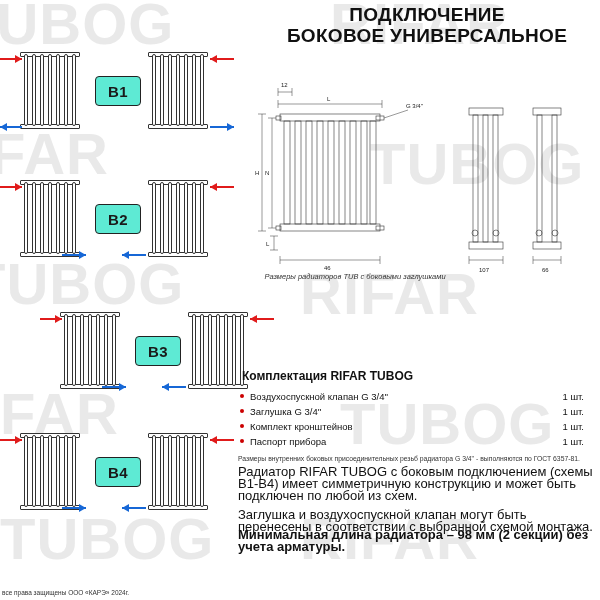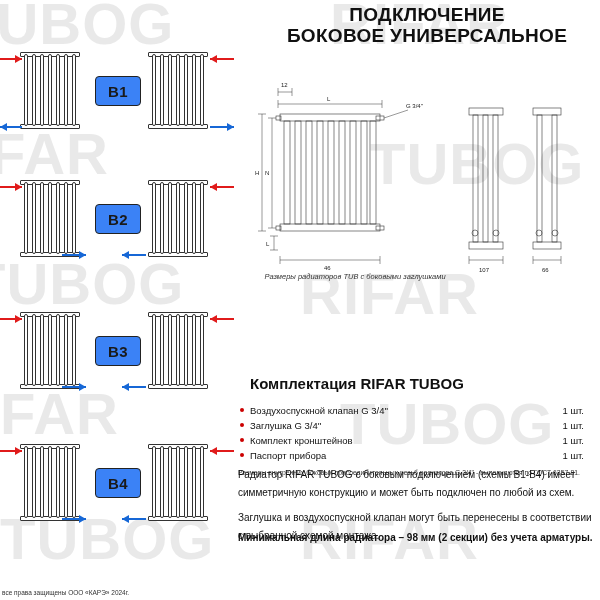--- a/index.html
+++ b/index.html
@@ -49,22 +49,22 @@
     font-size:19px;font-weight:bold;line-height:21px;
     letter-spacing:.3px;
     color:#111;
   }
 
   
   .schemes{position:absolute;left:0;top:36px;width:240px;height:520px;z-index:2;}
   .scheme{position:absolute;left:0;width:240px;height:112px;}
   .s1{top:0px;}
   .s2{top:128px;padding-left:20px;}
-  .s3{top:260px;}
-  .s4{top:392px;}
+  .s3{top:260px;margin-left:40px;}
+  .s4{top:381px;}
 
   .rad{
     position:absolute;
     width:60px;height:88px;
   }
   .rad.left{left:20px;top:10px;}
   .rad.right{left:148px;top:10px;}
 
   .rad .body{
     position:absolute;left:4px;top:8px;width:52px;height:72px;
@@ -97,21 +97,21 @@
   .arrow.red .head{border-left:7px solid #e01b1b;}
   .arrow.red.rev .head{border-left:none;border-right:7px solid #e01b1b;}
   .arrow.blue .line{background:#1667d6;}
   .arrow.blue .head{border-left:7px solid #1667d6;}
   .arrow.blue.rev .head{border-left:none;border-right:7px solid #1667d6;}
 
   .badge{
     position:absolute;left:95px;top:40px;
     width:44px;height:28px;
     border:1.5px solid #222;border-radius:4px;
-    background:#3b82f6;
+    background:#5eead4;
     font-size:15px;font-weight:bold;
     display:flex;align-items:center;justify-content:center;
     letter-spacing:.5px;
   }
 
   
   .tech{
     position:absolute;left:240px;top:78px;width:210px;height:200px;z-index:2;
   }
   .tech-caption{
@@ -122,21 +122,21 @@
 
   .sideview{
     position:absolute;left:455px;top:100px;width:130px;height:170px;z-index:2;
   }
 
   
   .spec{
     position:absolute;left:238px;top:365px;width:352px;z-index:2;
   }
   .spec h3{
-    margin:12px;font-size:15px;font-weight:bold;color:#111;line-height:14px;
+    margin:4px;font-size:12px;font-weight:bold;color:#111;line-height:14px;
   }
   .spec h3.red{color:#cc0000;}
   .spec ul{
     margin:6px 0 0 0;padding:0;list-style:none;
   }
   .spec li{
     position:relative;
     font-size:9.5px;line-height:15px;
     padding-left:12px;
     color:#111;
@@ -144,21 +144,21 @@
   .spec li .bullet{
     position:absolute;left:2px;top:5px;width:4px;height:4px;
     background:#cc0000;border-radius:50%;
   }
   .spec li .qty{position:absolute;right:6px;top:0;font-size:9.5px;}
   .spec .note{
     margin-top:5px;font-size:6.8px;color:#333;line-height:9px;
   }
   .para{
     position:absolute;left:238px;width:356px;
-    font-size:10px;line-height:18px;color:#111;
+    font-size:13px;line-height:12px;color:#111;
     z-index:2;
   }
   .p1{top:466px;}
   .p2{top:509px;}
   .p3{top:529px;font-weight:bold;}
 
   .footer{
     position:absolute;left:0;bottom:4px;width:300px;
     font-size:6.5px;color:#333;padding-left:2px;z-index:2;
   }

